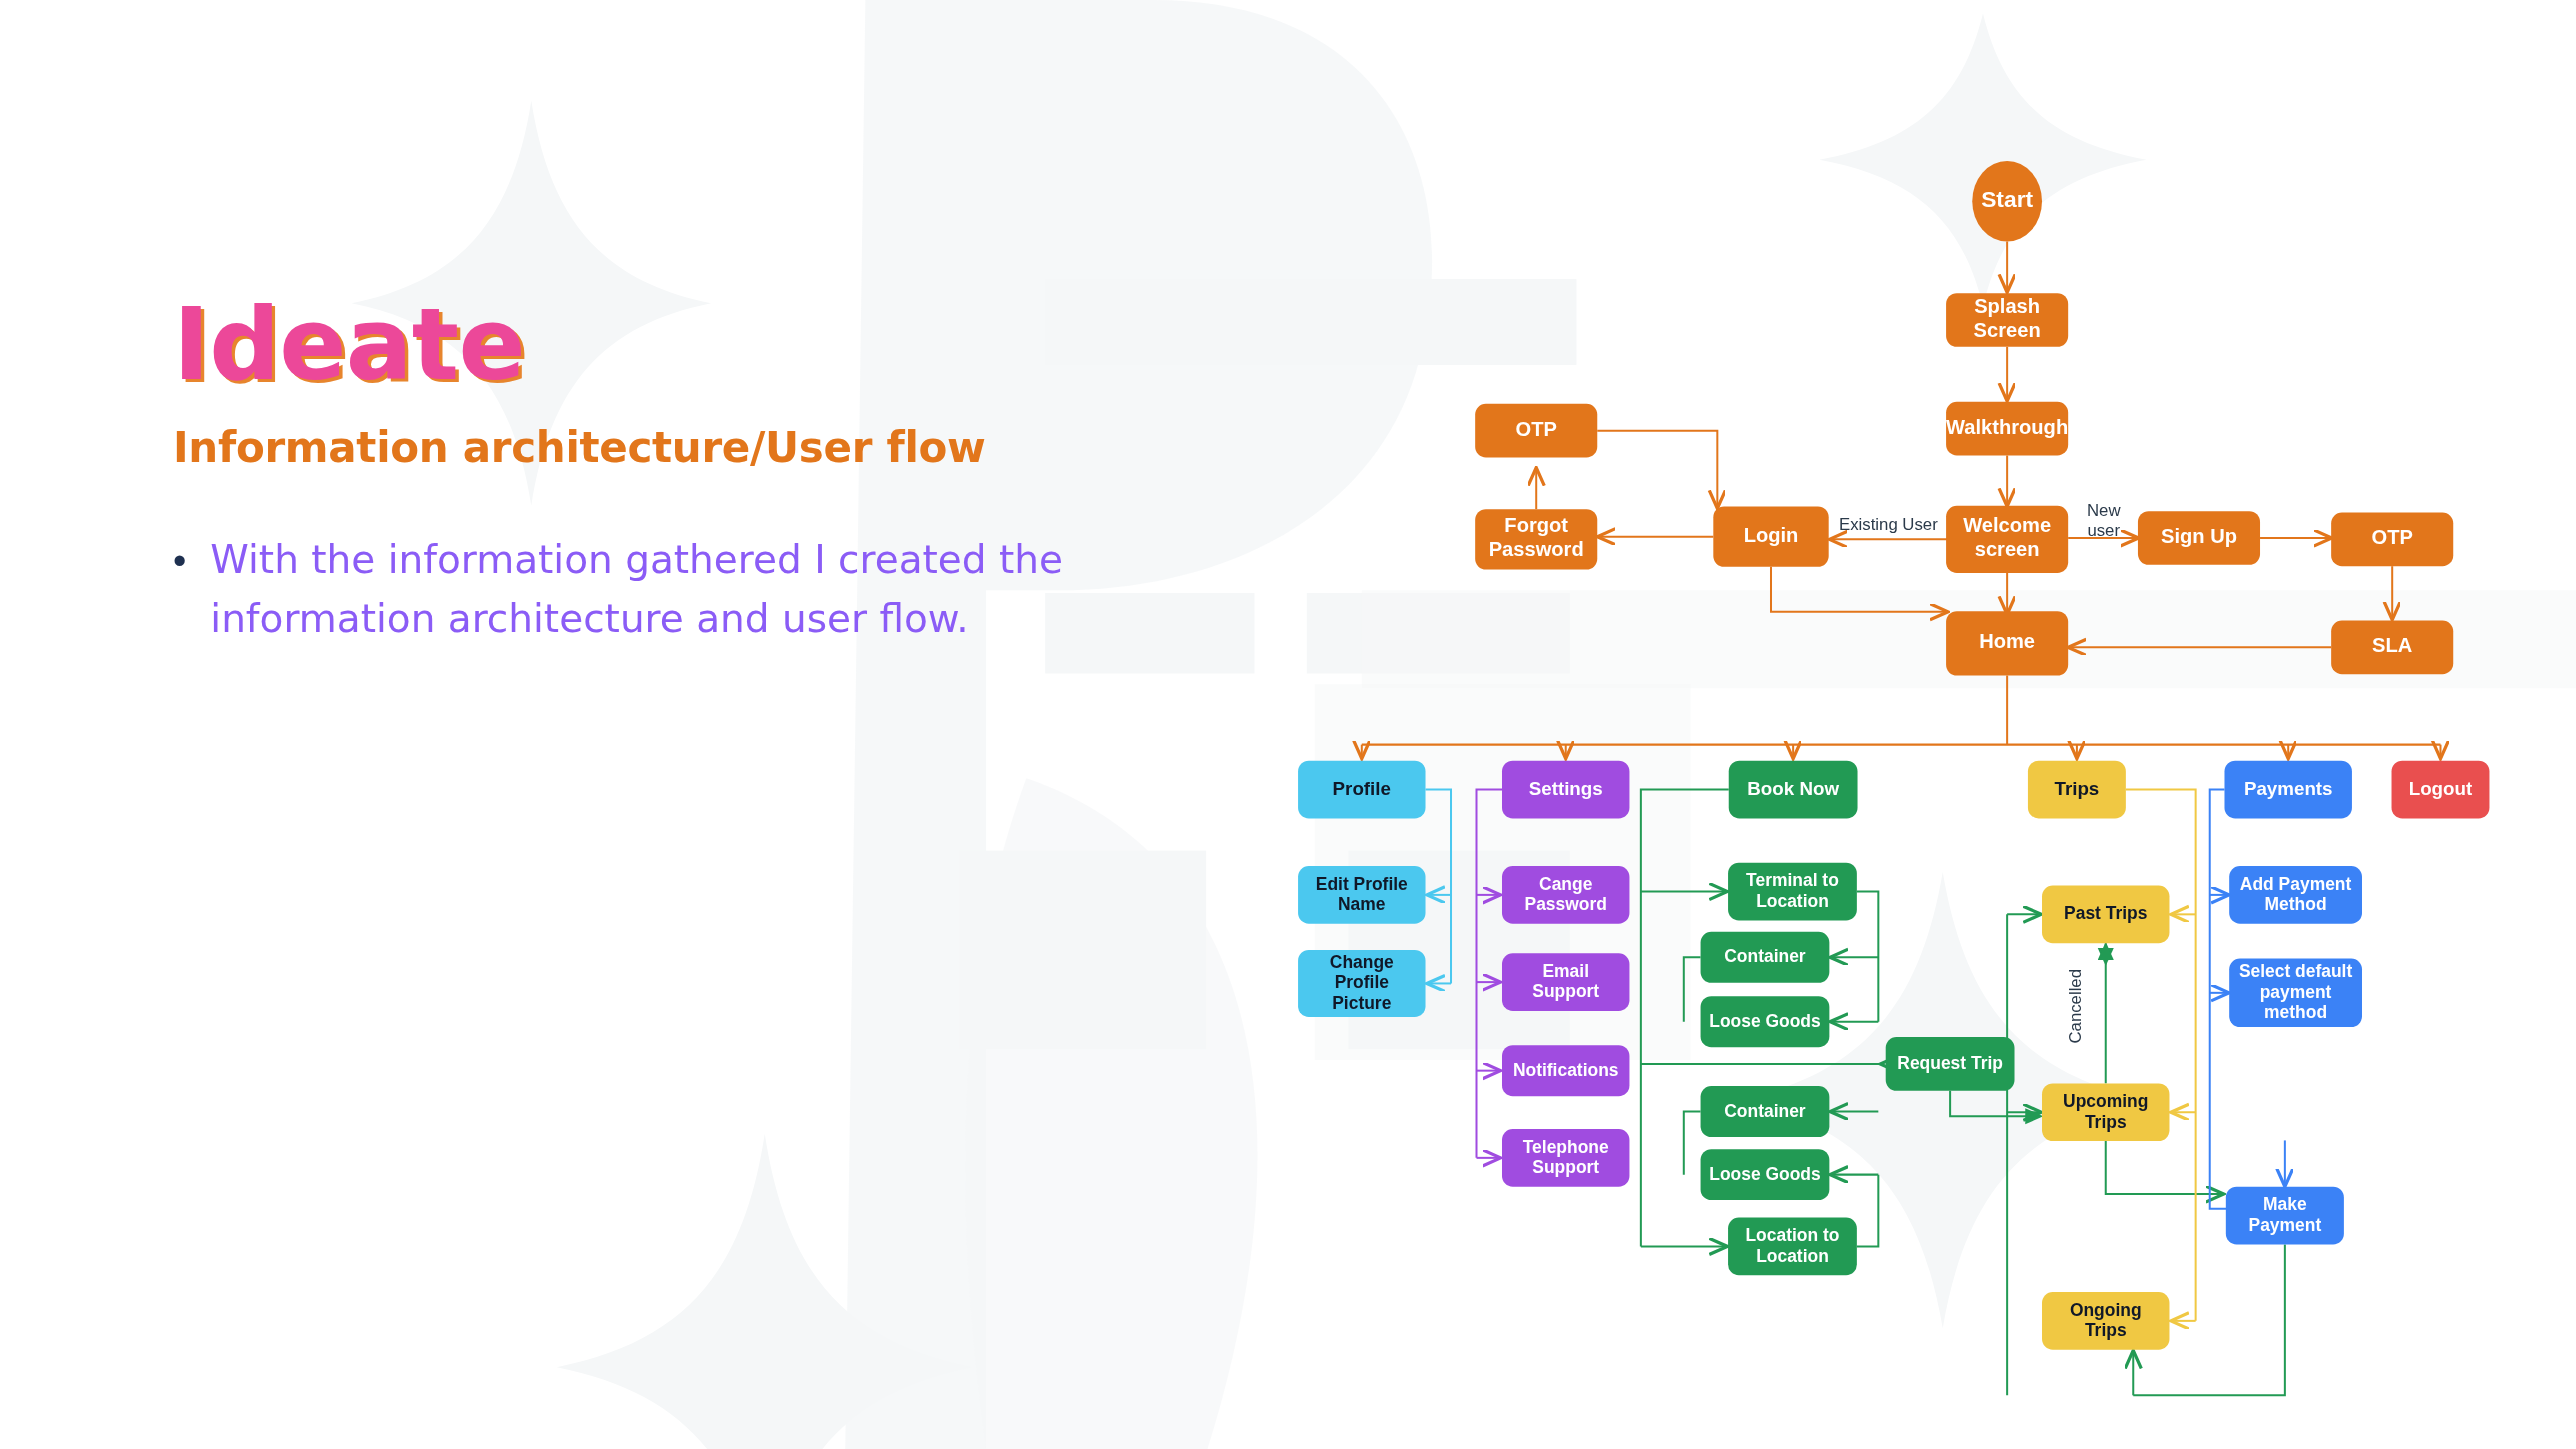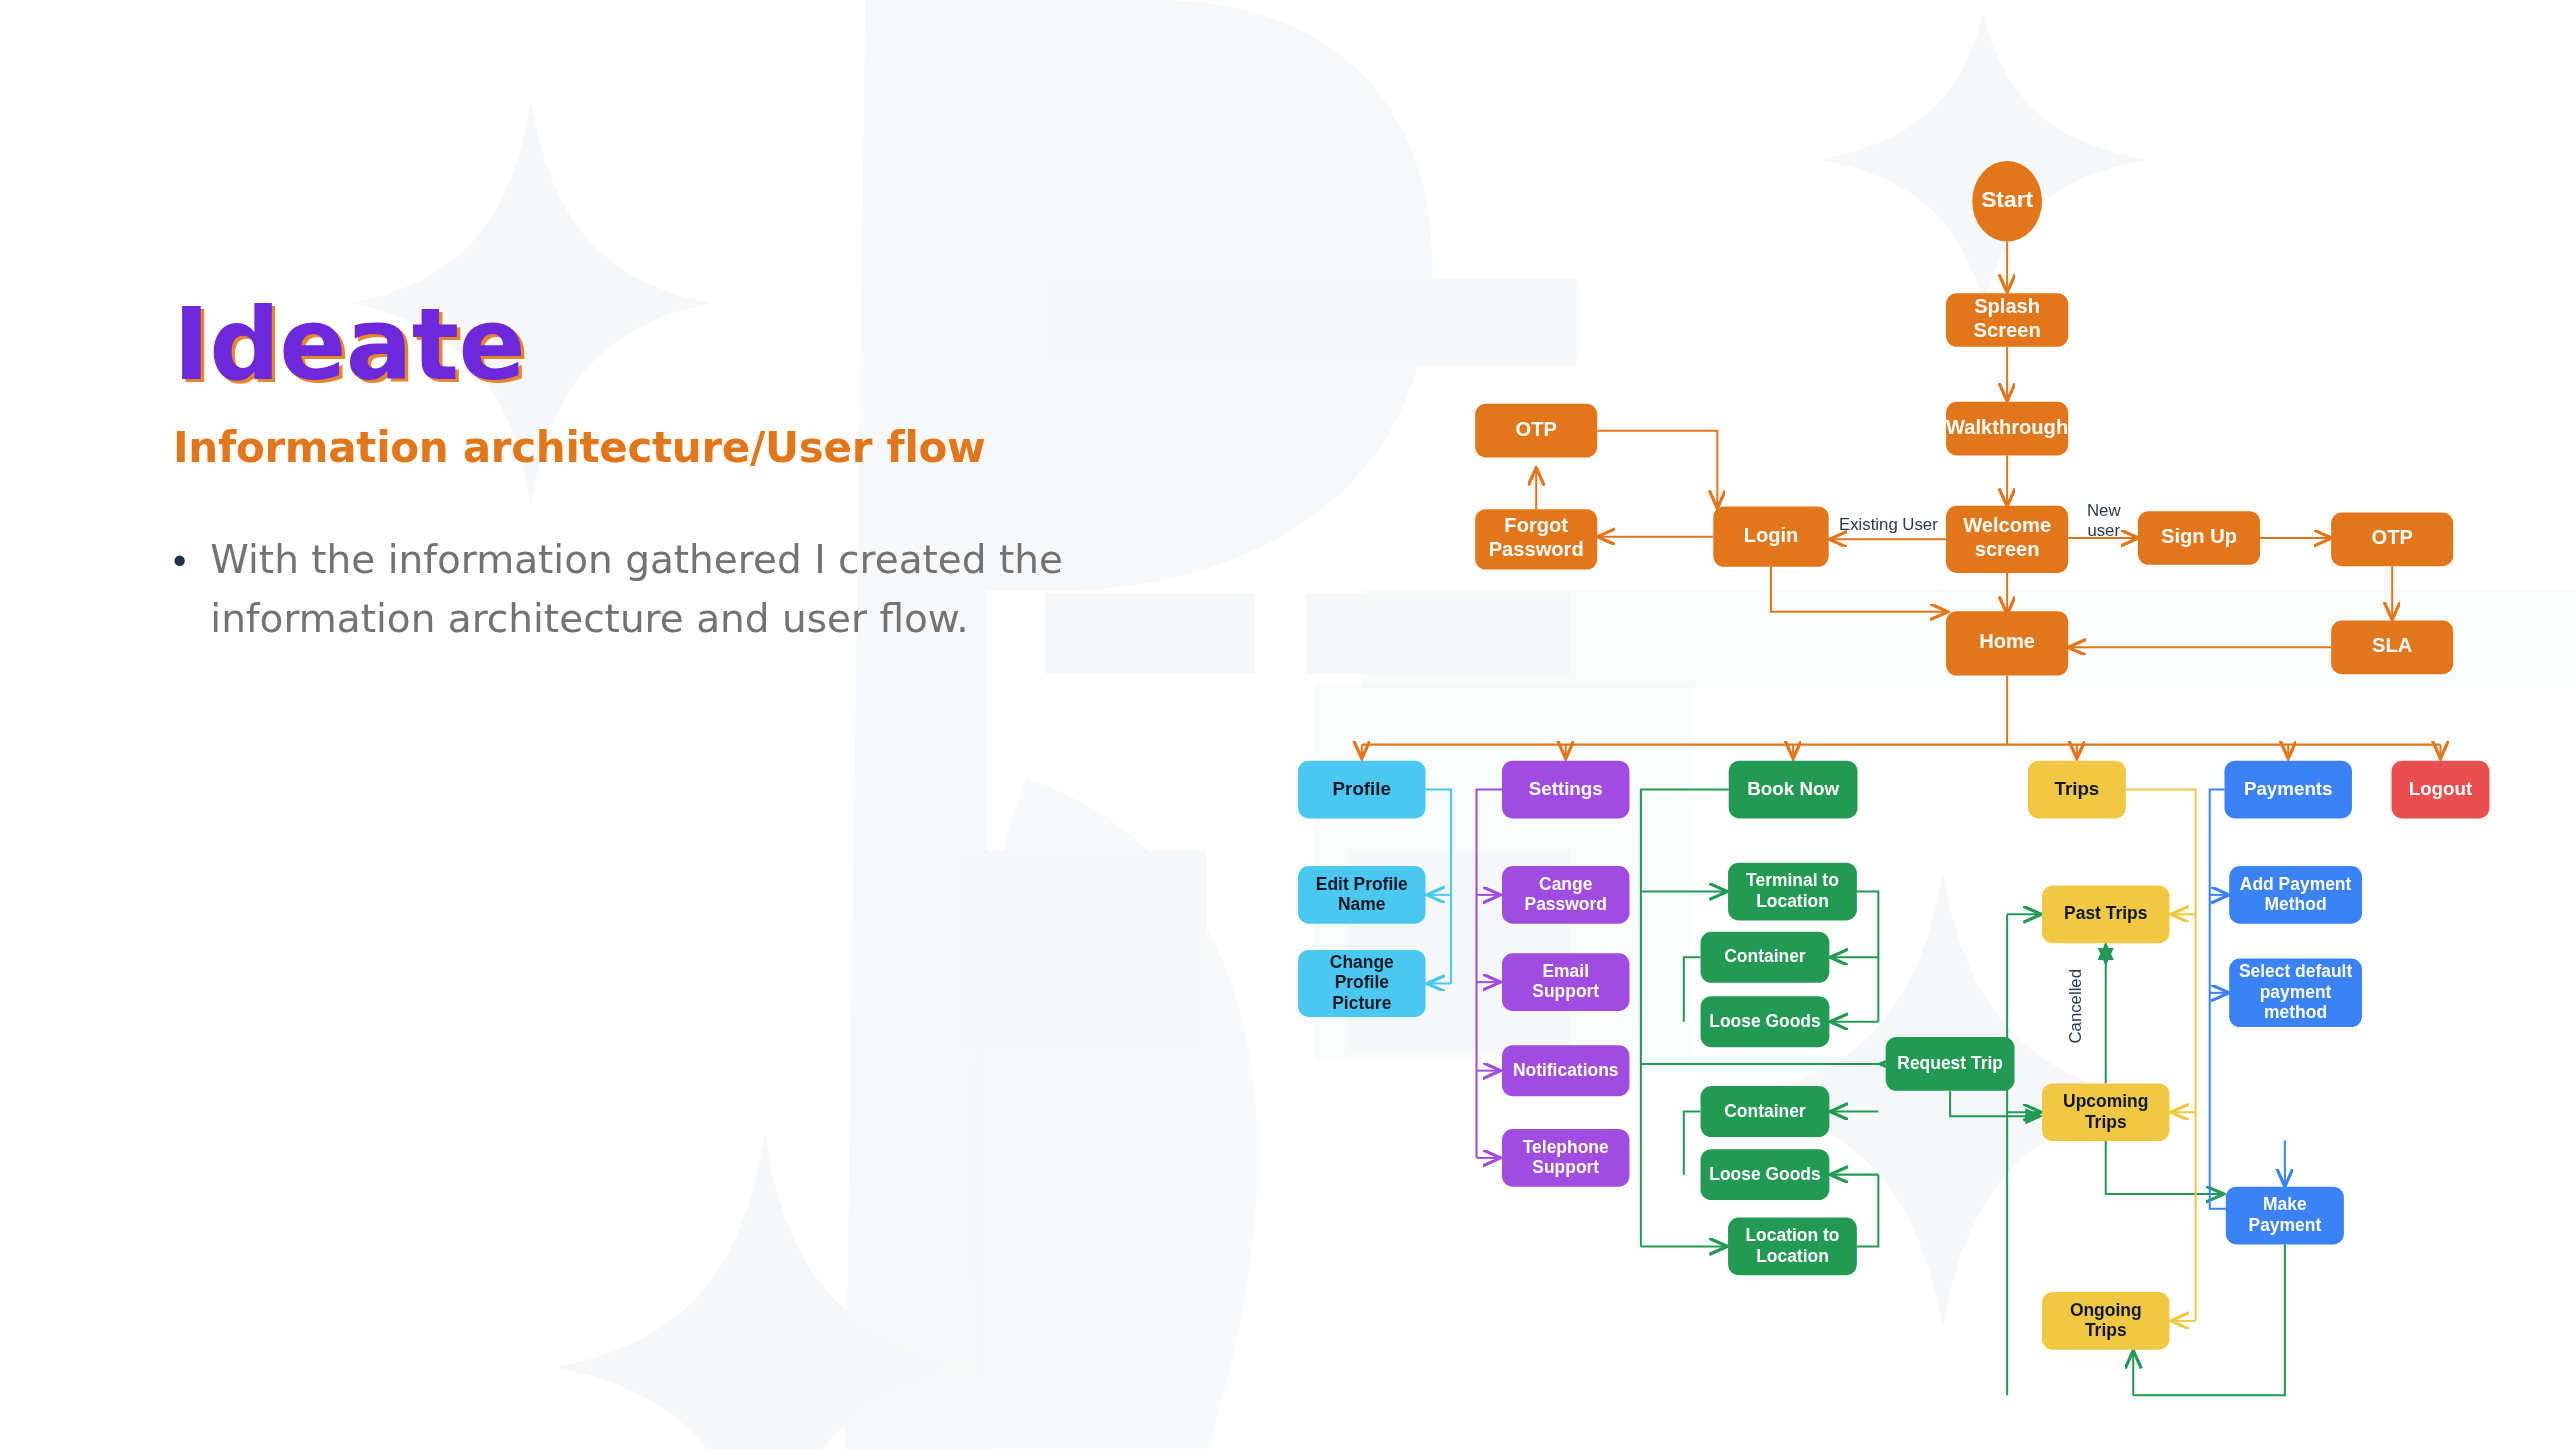--- a/index.html
+++ b/index.html
@@ -23,21 +23,21 @@
     position: absolute;
     left: 173px; top: 295px;
     width: 1020px;
   }
   .title {
     font-family: "DejaVu Sans", sans-serif;
     font-weight: 700;
     font-size: 99px;
     line-height: 1.0;
     letter-spacing: -0.7px;
-    color: #6d28d9;
+    color: #ec4899;
     text-shadow: 3.4px 3.4px 0 rgba(230,126,34,0.95);
     margin-bottom: 29.5px;
   }
   .subtitle {
     font-family: "DejaVu Sans", sans-serif;
     font-weight: 700;
     font-size: 42px;
     line-height: 1.15;
     color: #E2761B;
     margin-bottom: 58px;
@@ -52,21 +52,21 @@
     color: #1e3050;
     font-size: 38px;
     line-height: 1.0;
     margin-top: 12px;
   }
   .bullet-text {
     font-family: "DejaVu Sans", sans-serif;
     font-weight: 400;
     font-size: 39px;
     line-height: 1.52;
-    color: #737373;
+    color: #8b5cf6;
     max-width: 912px;
   }
 
   
   #flow {
     position: absolute;
     left: 0; top: 0;
     width: 2576px; height: 1449px;
   }
   .node-label {

